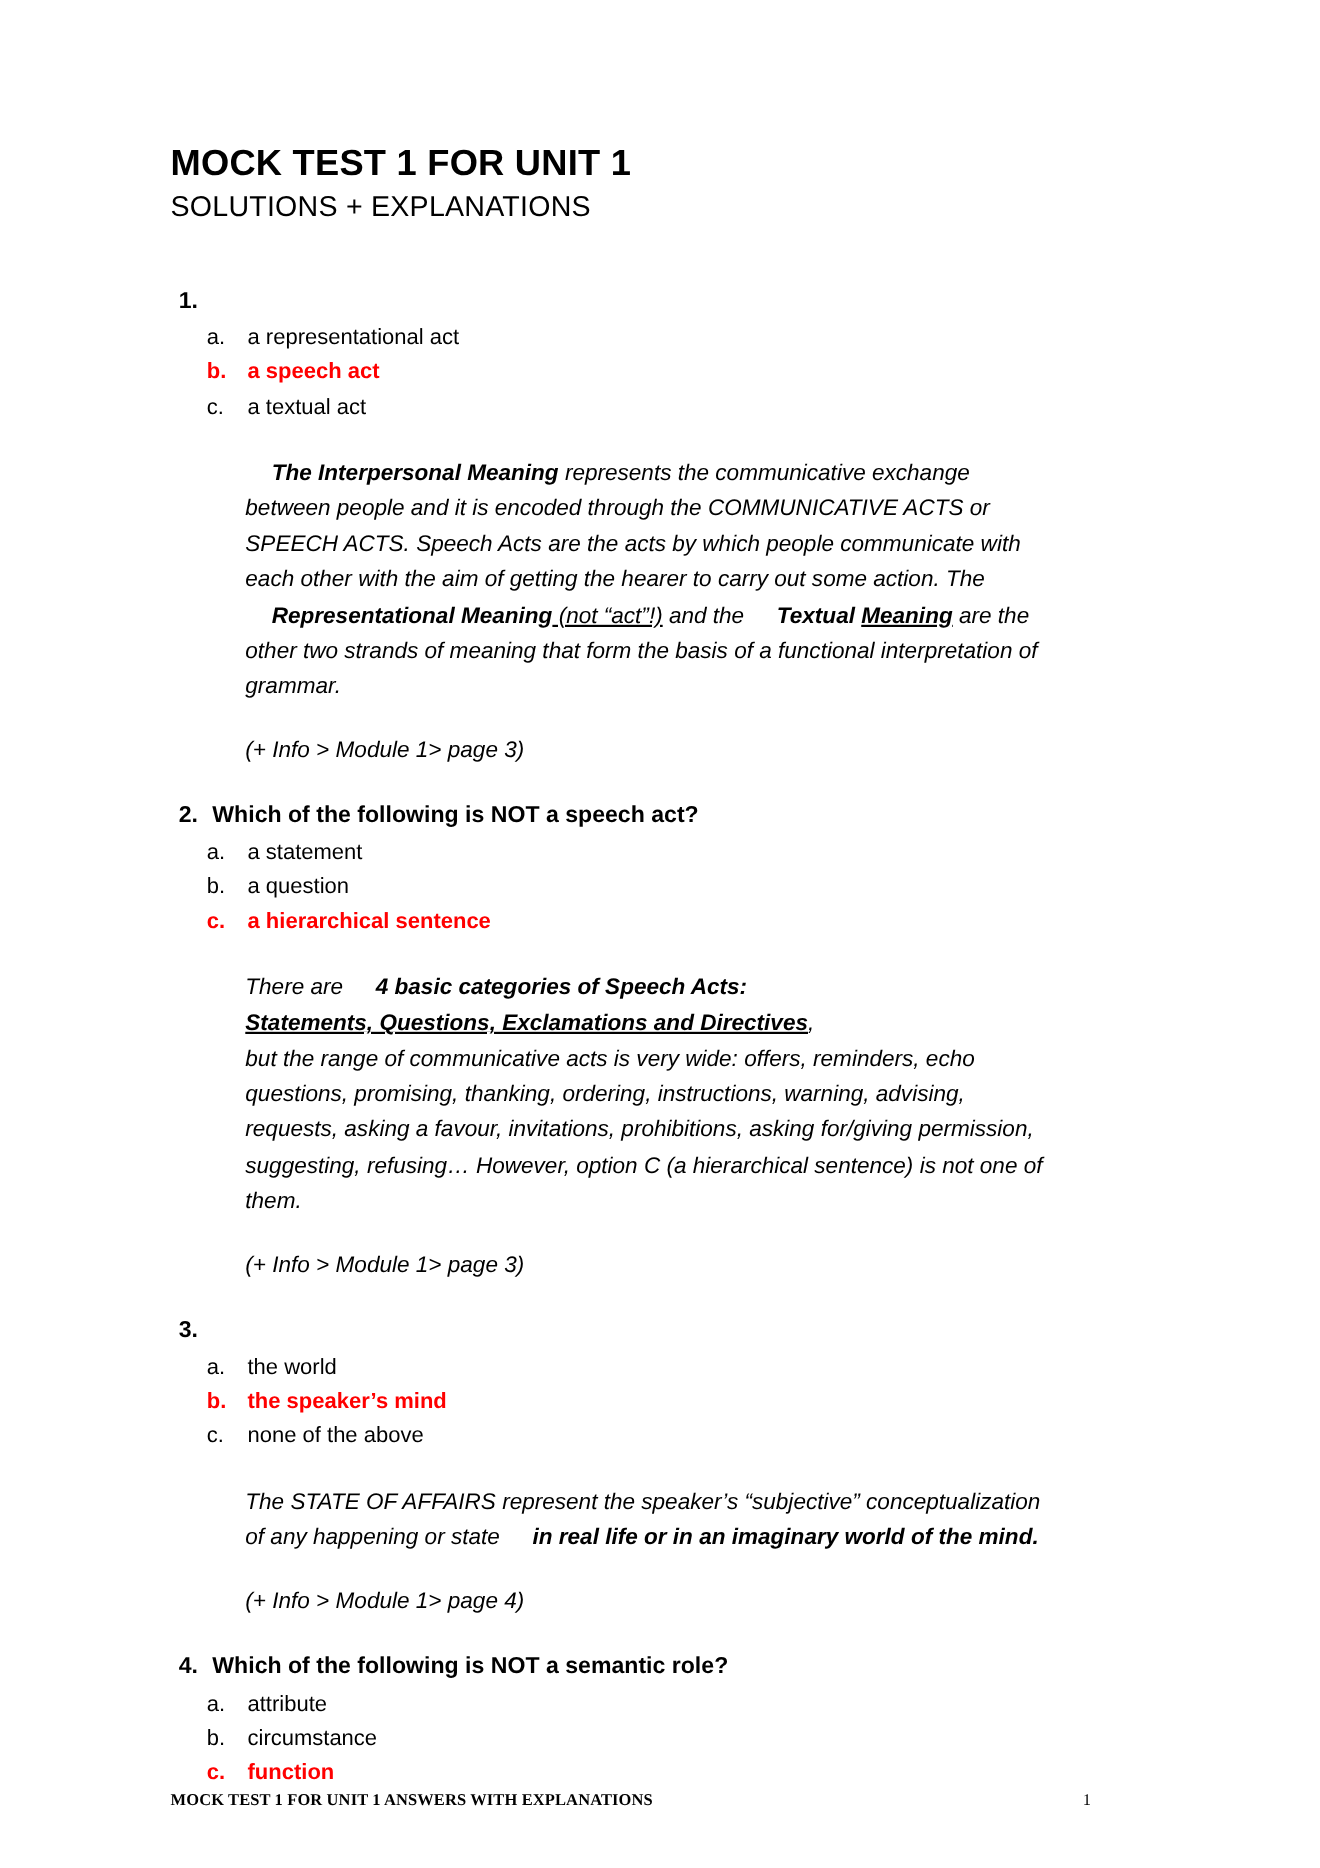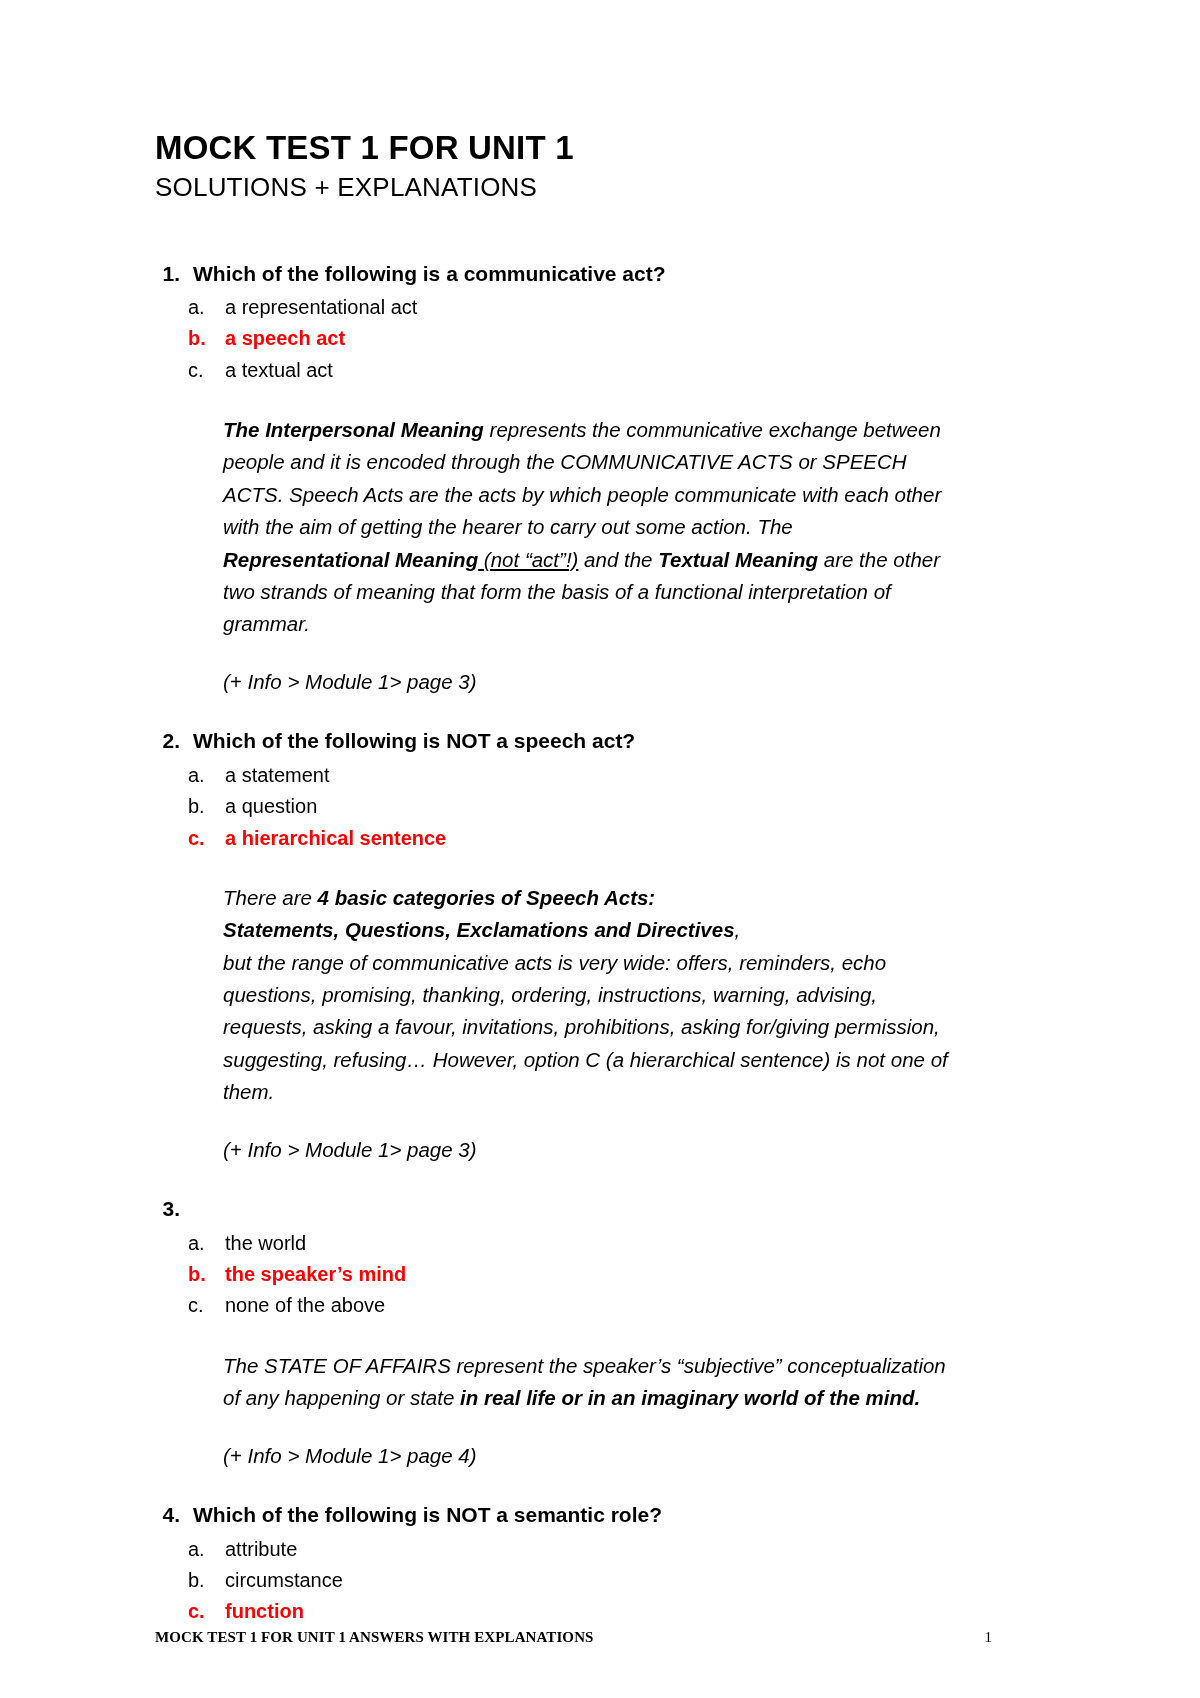--- a/index.html
+++ b/index.html
@@ -95,23 +95,23 @@
 
   
   .explanation {
     margin: 30px 0 0 68px;
     font-size: 20.5px;
     font-style: italic;
     line-height: 1.58;
     max-width: 730px;
     text-align: left;
   }
-  .explanation b { font-weight: bold; }
+  .explanation b { font-weight: bold; margin-left: 24px; }
   .explanation u { }
-  .explanation .bu { font-weight: bold; }
+  .explanation .bu { font-weight: bold; text-decoration: underline; }
 
   .reference {
     margin: 26px 0 0 68px;
     font-size: 20.5px;
     font-style: italic;
     line-height: 1.5;
   }
 
   .gap-q { height: 30px; }
 
@@ -140,21 +140,20 @@
 <body>
 
 <div class="page">
 
   <h1 class="doc-title">MOCK TEST 1 FOR UNIT 1</h1>
   <div class="doc-subtitle">SOLUTIONS + EXPLANATIONS</div>
 
   <div class="question-block">
     <div class="q-row">
       <div class="q-num">1.</div>
-      <div class="q-text">Which of the following is a communicative act?</div>
     </div>
     <div class="options">
       <div class="opt-row">
         <div class="opt-letter">a.</div>
         <div class="opt-text">a representational act</div>
       </div>
       <div class="opt-row opt-correct">
         <div class="opt-letter">b.</div>
         <div class="opt-text">a speech act</div>
       </div>

